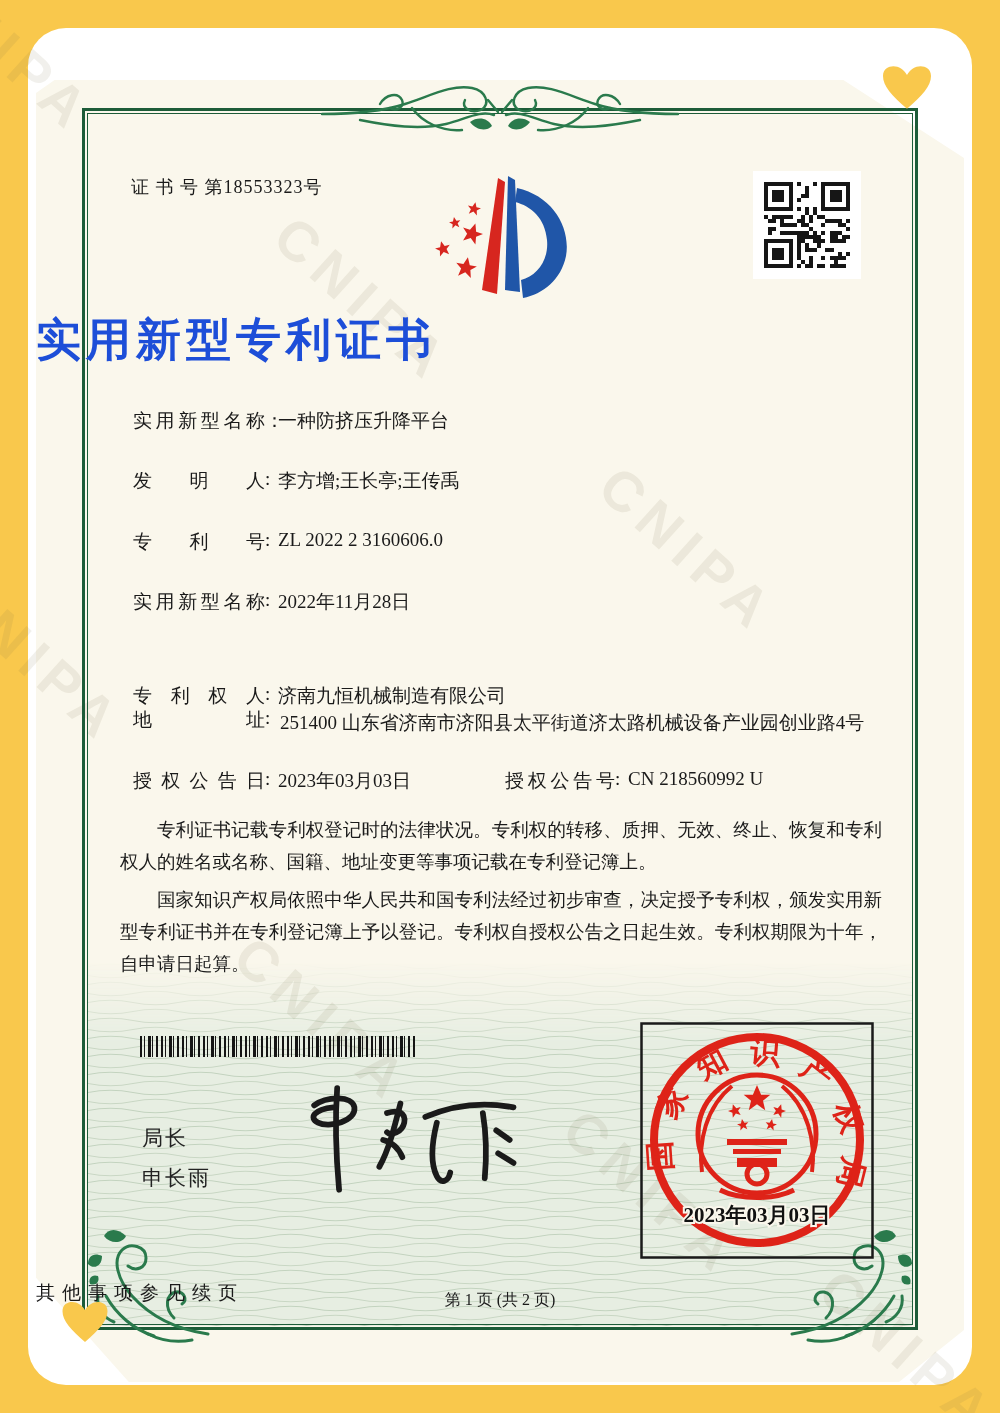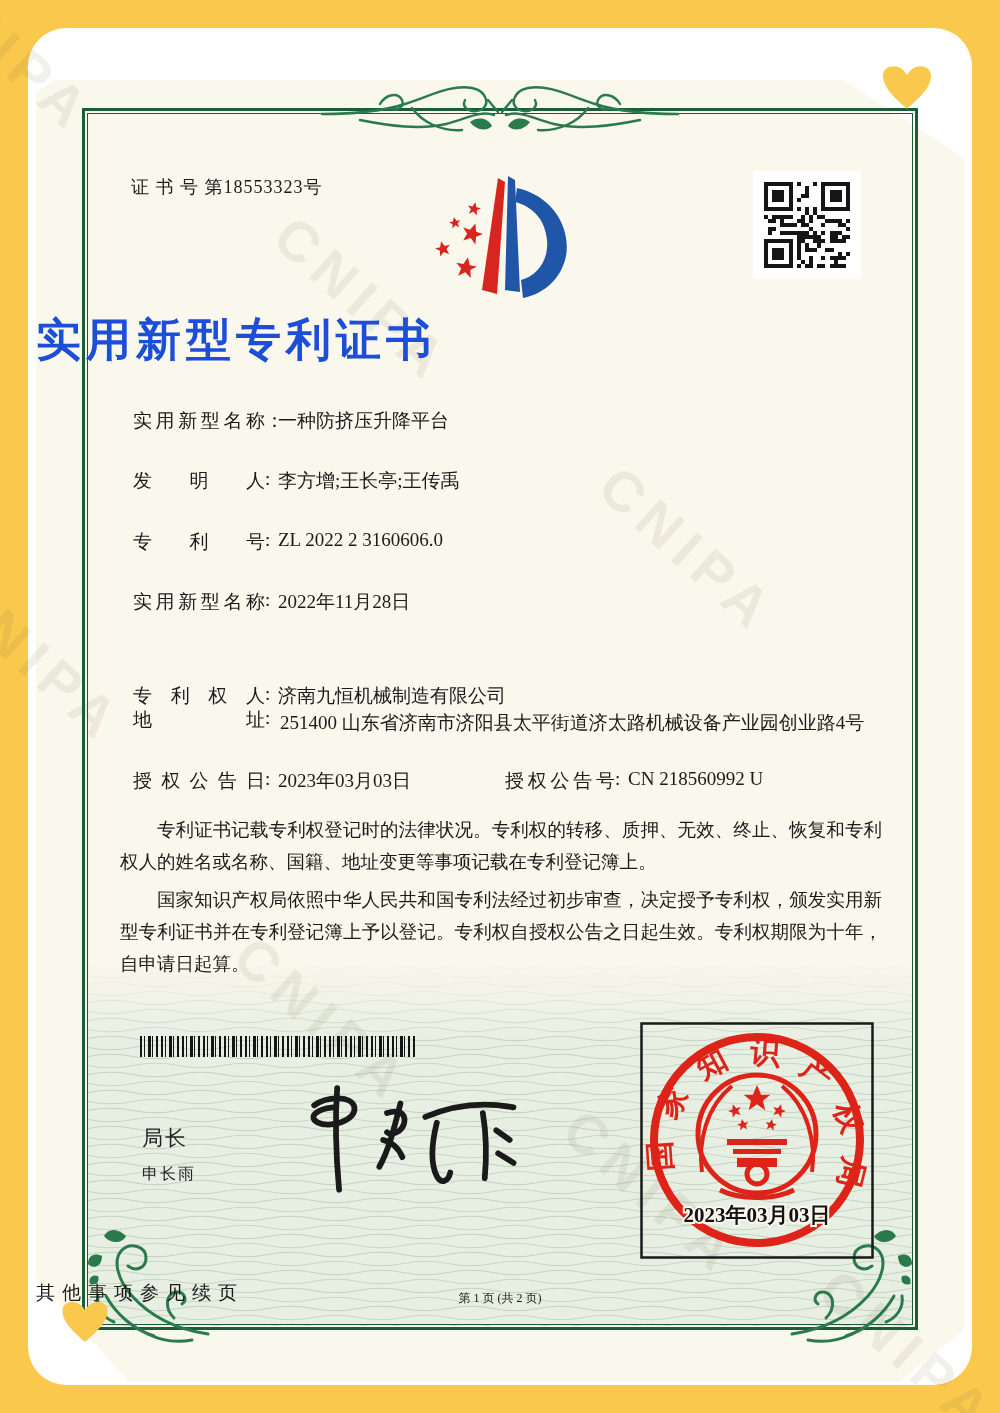--- a/index.html
+++ b/index.html
@@ -52,28 +52,28 @@
   .barcode { position:absolute; left:140px; top:1036px; width:276px; height:21px;
     background:repeating-linear-gradient(90deg,
       #151515 0, #151515 2px, rgba(0,0,0,0) 2px, rgba(0,0,0,0) 4px,
       #151515 4px, #151515 5px, rgba(0,0,0,0) 5px, rgba(0,0,0,0) 8px,
       #151515 8px, #151515 11px, rgba(0,0,0,0) 11px, rgba(0,0,0,0) 12px,
       #151515 12px, #151515 13px, rgba(0,0,0,0) 13px, rgba(0,0,0,0) 16px,
       #151515 16px, #151515 18px, rgba(0,0,0,0) 18px, rgba(0,0,0,0) 21px); }
 
   .director-title { position:absolute; left:142px; top:1124px; font-size:21px; color:#222;
                     font-family:"Liberation Sans","DejaVu Sans",sans-serif; letter-spacing:2px; }
-  .director-name  { position:absolute; left:142px; top:1164px; font-size:16px; color:#222;
+  .director-name  { position:absolute; left:142px; top:1164px; font-size:21px; color:#222;
                     font-family:"Liberation Sans","DejaVu Sans",sans-serif; letter-spacing:2px; }
   .signature { position:absolute; left:295px; top:1078px; }
 
   .seal { position:absolute; left:640px; top:1022px; width:234px; height:238px; }
 
   .page-num { position:absolute; left:36px; top:1290px; width:928px; text-align:center;
-              font-size:12px; color:#1a1a1a; }
+              font-size:16px; color:#1a1a1a; }
   .cont-note { position:absolute; left:36px; top:1280px; width:928px; text-align:left;
                font-size:19px; letter-spacing:7px; color:#1a1a1a; }
 
   .heart { position:absolute; z-index:7; }
   svg text { font-family:"Liberation Serif","DejaVu Serif",serif; }
 </style>
 </head>
 <body>
 
 <div class="page">

